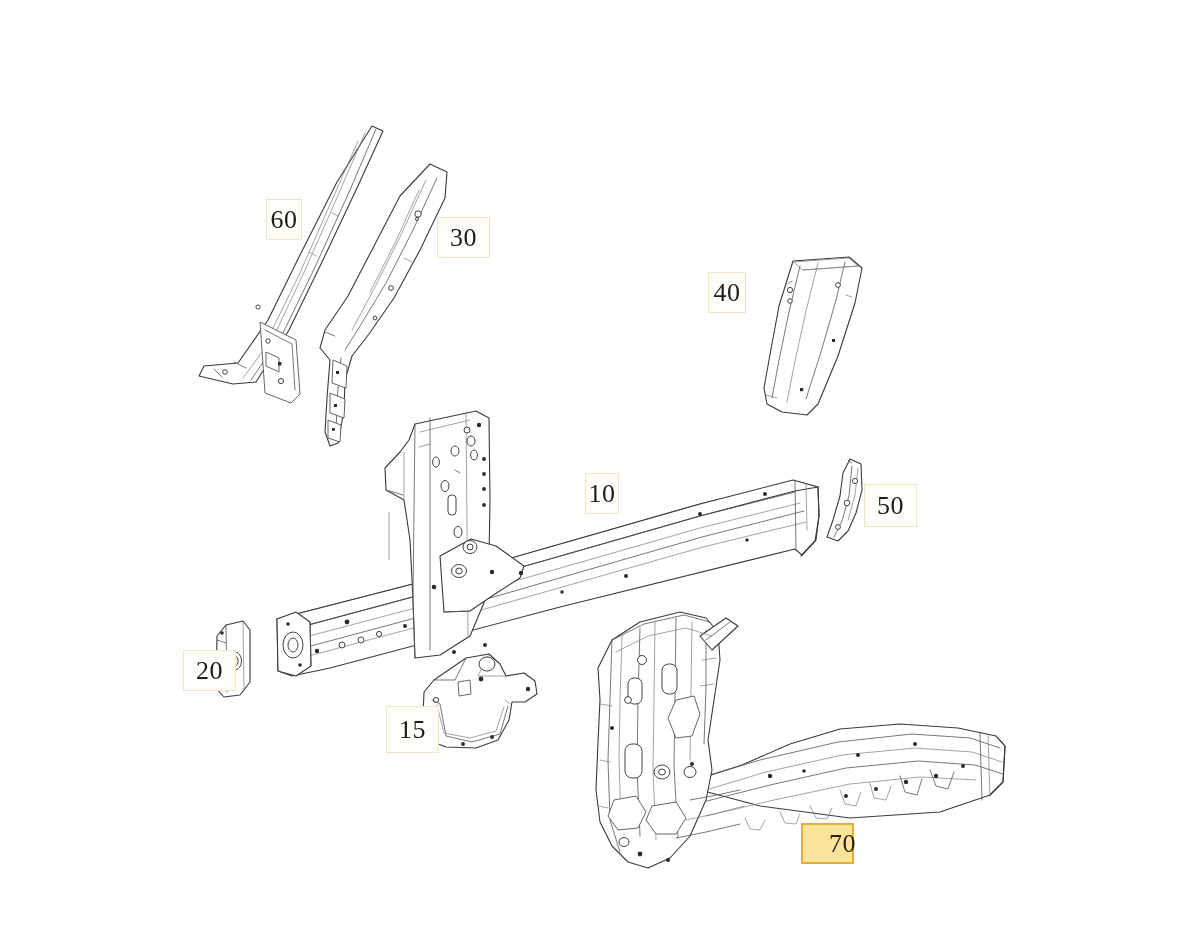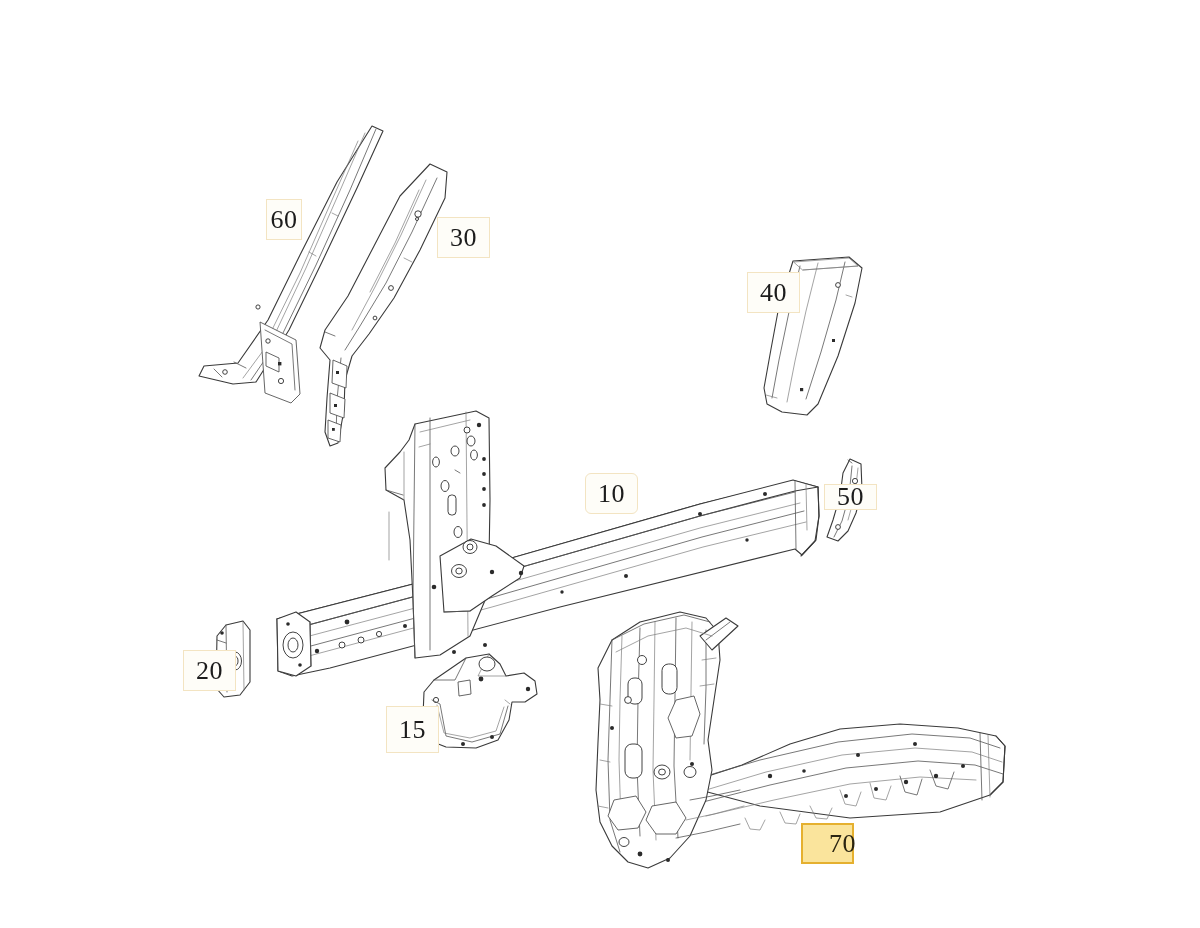--- a/index.html
+++ b/index.html
@@ -343,29 +343,29 @@
   </svg>
 
   <div class="callout normal" id="cb-60" style="left:266px; top:199px; width:36px; height:41px;">
     <span class="callout-text">60</span>
   </div>
 
   <div class="callout normal" id="cb-30" style="left:437px; top:217px; width:53px; height:41px;justify-content:center;">
     <span class="callout-text">30</span>
   </div>
 
-  <div class="callout normal" id="cb-40" style="left:747px; top:272px; width:53px; height:41px;text-align:right;">
+  <div class="callout normal" id="cb-40" style="left:708px; top:272px; width:38px; height:41px;text-align:right;">
     <span class="callout-text">40</span>
   </div>
 
-  <div class="callout normal" id="cb-10" style="left:585px; top:473px; width:53px; height:41px;border-radius:6px;">
+  <div class="callout normal" id="cb-10" style="left:585px; top:473px; width:34px; height:41px;">
     <span class="callout-text">10</span>
   </div>
 
-  <div class="callout normal" id="cb-50" style="left:824px; top:484px; width:53px; height:26px;align-items:center;">
+  <div class="callout normal" id="cb-50" style="left:864px; top:484px; width:53px; height:43px;align-items:center;">
     <span class="callout-text">50</span>
   </div>
 
   <div class="callout normal" id="cb-20" style="left:183px; top:650px; width:53px; height:41px;">
     <span class="callout-text">20</span>
   </div>
 
   <div class="callout normal" id="cb-15" style="left:386px; top:706px; width:53px; height:47px;">
     <span class="callout-text">15</span>
   </div>

